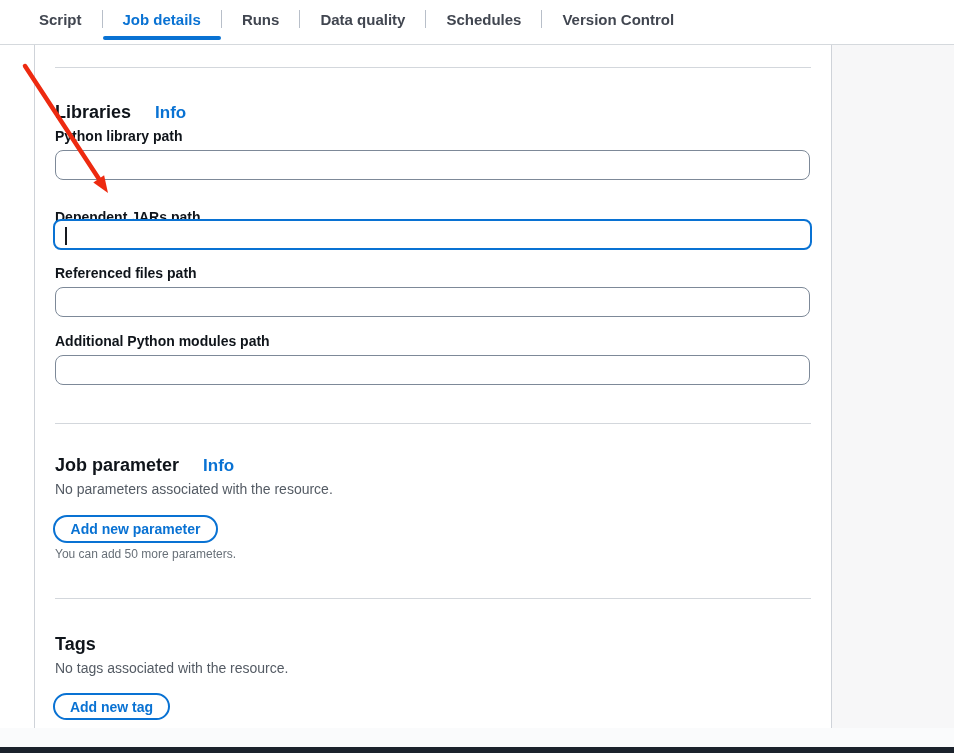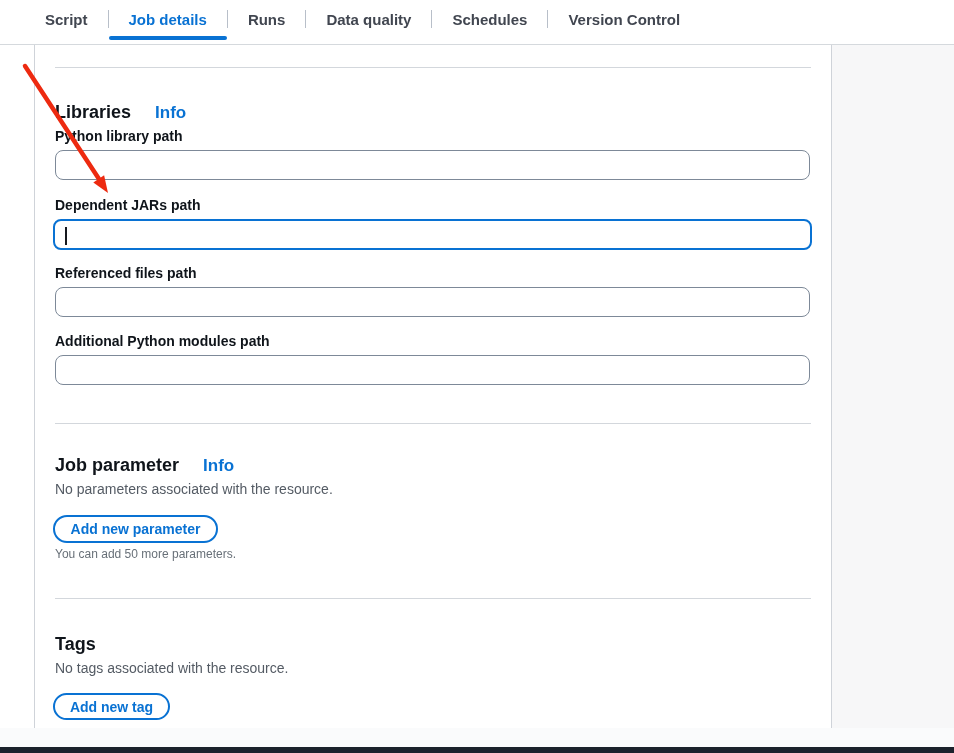--- a/index.html
+++ b/index.html
@@ -1,21 +1,21 @@
 <!DOCTYPE html>
 <html><head>
 <meta charset="utf-8">
 <style>
   * { margin:0; padding:0; box-sizing:border-box; }
   html,body { width:954px; height:753px; background:#ffffff; overflow:hidden;
               font-family:"Liberation Sans", sans-serif; position:relative; }
 
   
   .tabbar { position:absolute; left:0; top:0; width:954px; height:44px;
-            display:flex; align-items:flex-start; padding-left:25px; background:#fff; z-index:3; }
+            display:flex; align-items:flex-start; padding-left:19px; background:#fff; z-index:3; }
   .tab { position:relative; padding:0 20px; height:38px; display:flex; align-items:center;
          font-size:15px; font-weight:700; color:#414650; cursor:pointer; white-space:nowrap; }
   .tab.active { color:#0972d3; }
   .tab.active::after { content:""; position:absolute; left:0; right:0; bottom:-2px;
                        height:4px; border-radius:2px; background:#0972d3; }
   .tabsep { width:1px; height:18px; background:#b8bfc9; margin-top:10px; }
   .tabbar-border { position:absolute; left:0; top:44px; width:954px; height:1px;
                    background:#d5d9dd; z-index:2; }
 
   
@@ -46,21 +46,21 @@
   .limit-text { position:absolute; left:0; font-size:12px; color:#687078; }
 
   .pill-btn { position:absolute; left:-2px; display:flex; align-items:center; justify-content:center;
               border:2px solid #0972d3; border-radius:15px; background:#fff;
               font-size:14px; font-weight:700; color:#0972d3; cursor:pointer; white-space:nowrap; }
   .btn-param { top:470px; width:165px; height:28px; }
   .btn-tag   { top:648px; width:117px; height:27px; }
 
   
   .t-lib   { top:57px; }  .l-py  { top:83px; }  .i-py  { top:105px; }
-  .l-jar   { top:152px; } .i-jar { top:174px; }
+  .l-jar   { top:164px; } .i-jar { top:174px; }
   .l-ref   { top:220px; } .i-ref { top:242px; }
   .l-mod   { top:288px; } .i-mod { top:310px; }
   .t-jp    { top:410px; } .e-jp  { top:436px; } .lim-jp { top:502px; }
   .t-tags  { top:589px; } .e-tags{ top:615px; }
 
   .arrow-annotation { position:absolute; left:18px; top:58px; width:100px; height:145px;
                       z-index:5; pointer-events:none; }
 </style>
 </head>
 <body>

